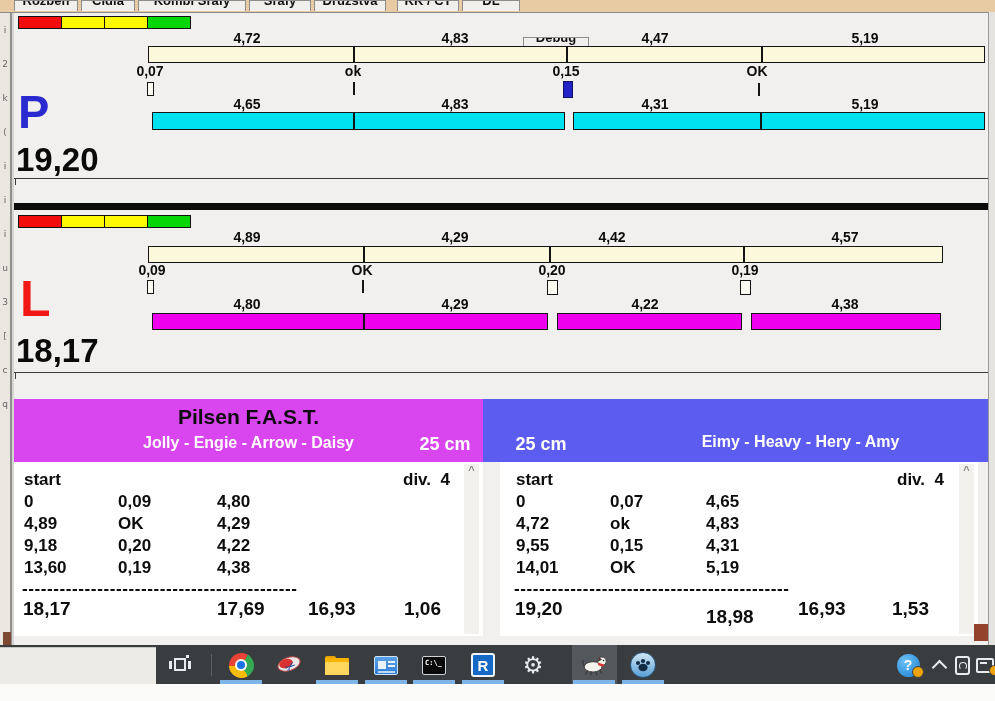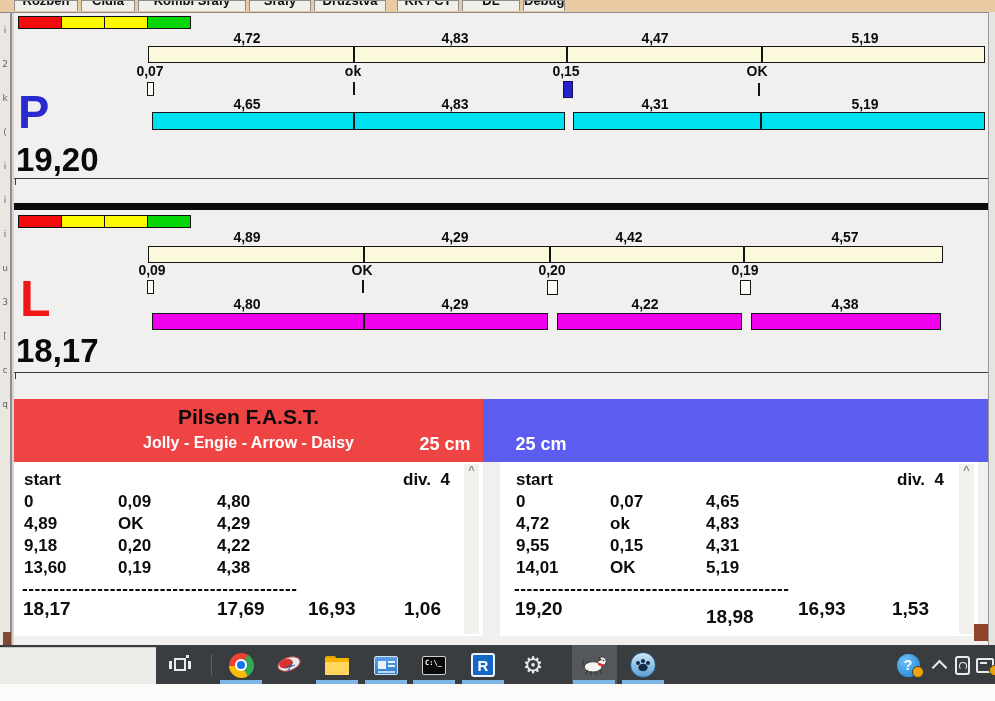--- a/index.html
+++ b/index.html
@@ -59,21 +59,21 @@
       <div class="tab" style="width:62px;">
         <span>KK / ČT</span>
       </div>
     </div>
   <div class="abs" style="left:462px;top:0;">
       <div class="tab" style="width:58px;">
         <span>DL</span>
       </div>
     </div>
   <div class="abs" style="left:523px;top:0;">
-      <div class="tab" style="width:42px;">
+      <div class="tab" style="width:66px;margin-top:37px;">
         <span>Debug</span>
       </div>
     </div>
   <div class="abs" style="left:0;top:12px;width:995px;height:1px;background:#8a8a8a;"></div>
 
   <div class="abs" style="left:0;top:13px;width:10px;height:632px;background:#eae7e1;font:9px 'DejaVu Sans',sans-serif;color:#666;white-space:pre-line;line-height:34px;text-align:center;overflow:hidden;">i
 2
 k
 (
 i
@@ -138,21 +138,21 @@
 
   <div class="abs" style="left:18px;top:215px;display:flex;">
     <div class="stripbox" style="width:44px;background:#f20c0c;"></div>
     <div class="stripbox" style="width:44px;background:#fdf900;margin-left:-1px;"></div>
     <div class="stripbox" style="width:44px;background:#fdf900;margin-left:-1px;"></div>
     <div class="stripbox" style="width:44px;background:#06d506;margin-left:-1px;"></div>
   </div>
 
   <span class="lbl14" style="left:207px;top:229px;">4,89</span>
   <span class="lbl14" style="left:415px;top:229px;">4,29</span>
-  <span class="lbl14" style="left:589px;top:229px;">4,42</span>
+  <span class="lbl14" style="left:572px;top:229px;">4,42</span>
   <span class="lbl14" style="left:805px;top:229px;">4,57</span>
 
   <div class="bar" style="left:148px;top:246px;width:795px;height:17px;background:#fcf8dc;">
     <div class="bardiv" style="left:214px;"></div>
     <div class="bardiv" style="left:400px;"></div>
     <div class="bardiv" style="left:594px;"></div>
   </div>
 
   <span class="lbl14" style="left:112px;top:262px;">0,09</span>
   <span class="lbl14" style="left:322px;top:262px;">OK</span>
@@ -173,26 +173,27 @@
     <div class="bardiv" style="left:210px;"></div>
   </div>
   <div class="bar" style="left:557px;top:313px;width:185px;height:17px;background:#ee00ee;"></div>
   <div class="bar" style="left:751px;top:313px;width:190px;height:17px;background:#ee00ee;"></div>
 
   <div class="abs b" style="left:20px;top:270px;font-size:50px;color:#f21717;">L</div>
   <div class="abs b" style="left:16px;top:332px;font-size:33px;color:#0a0a0a;">18,17</div>
   <div class="abs" style="left:14px;top:372px;width:974px;height:1px;background:#3c3c3c;"></div>
   <div class="abs" style="left:15px;top:373px;width:1px;height:6px;background:#3c3c3c;"></div>
 
-  <div class="abs" style="left:14px;top:399px;width:469px;height:63px;background:#ef4444;">
+  <div class="abs" style="left:14px;top:399px;width:469px;height:63px;background:#d946ef;">
     <div class="teamtitle" style="left:0;right:0;top:6px;">Pilsen F.A.S.T.</div>
     <div class="teamdogs" style="left:0;right:0;top:35px;">Jolly - Engie - Arrow - Daisy</div>
     <div class="jump" style="left:395px;top:35px;width:72px;">25 cm</div>
   </div>
   <div class="abs" style="left:483px;top:399px;width:505px;height:63px;background:#5c5cf0;">
+    <div class="teamdogs" style="left:130px;right:0;top:34px;">Eimy - Heavy - Hery - Amy</div>
     <div class="jump" style="left:22px;top:35px;width:72px;">25 cm</div>
   </div>
 
   <div class="abs" style="left:14px;top:462px;width:469px;height:174px;background:#ffffff;">
     <div class="abs" style="left:450px;top:2px;width:15px;height:170px;background:#f2f1ee;">
       <div style="text-align:center;font:bold 11px 'Liberation Sans',sans-serif;color:#8a8a8a;">^</div>
     </div>
     <span class="tbltxt" style="left:10px;top:8px;">start</span>
     <span class="tbltxt" style="left:389px;top:8px;">div.  4</span>
 

